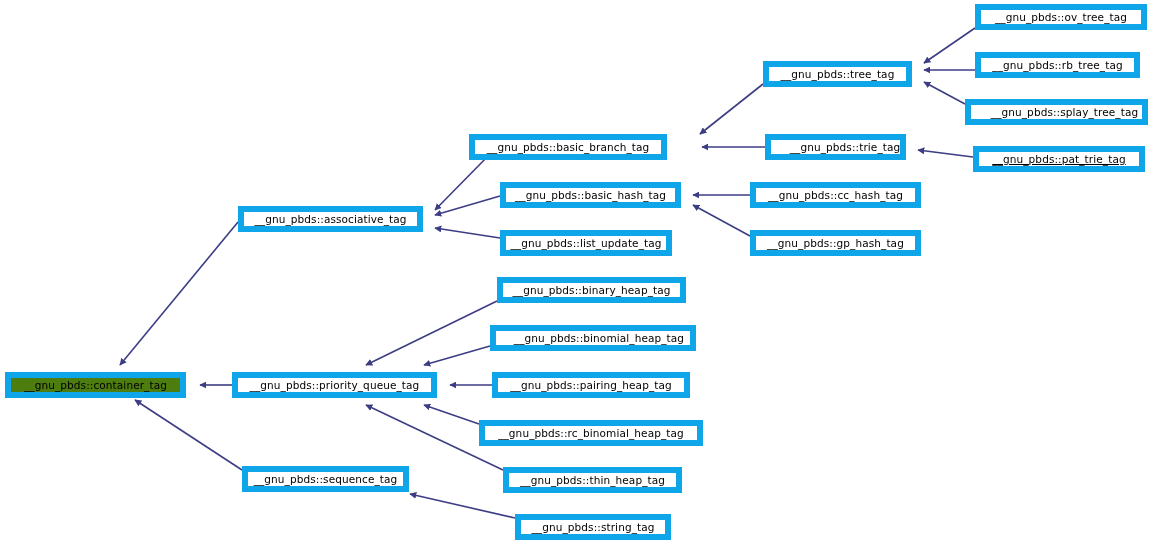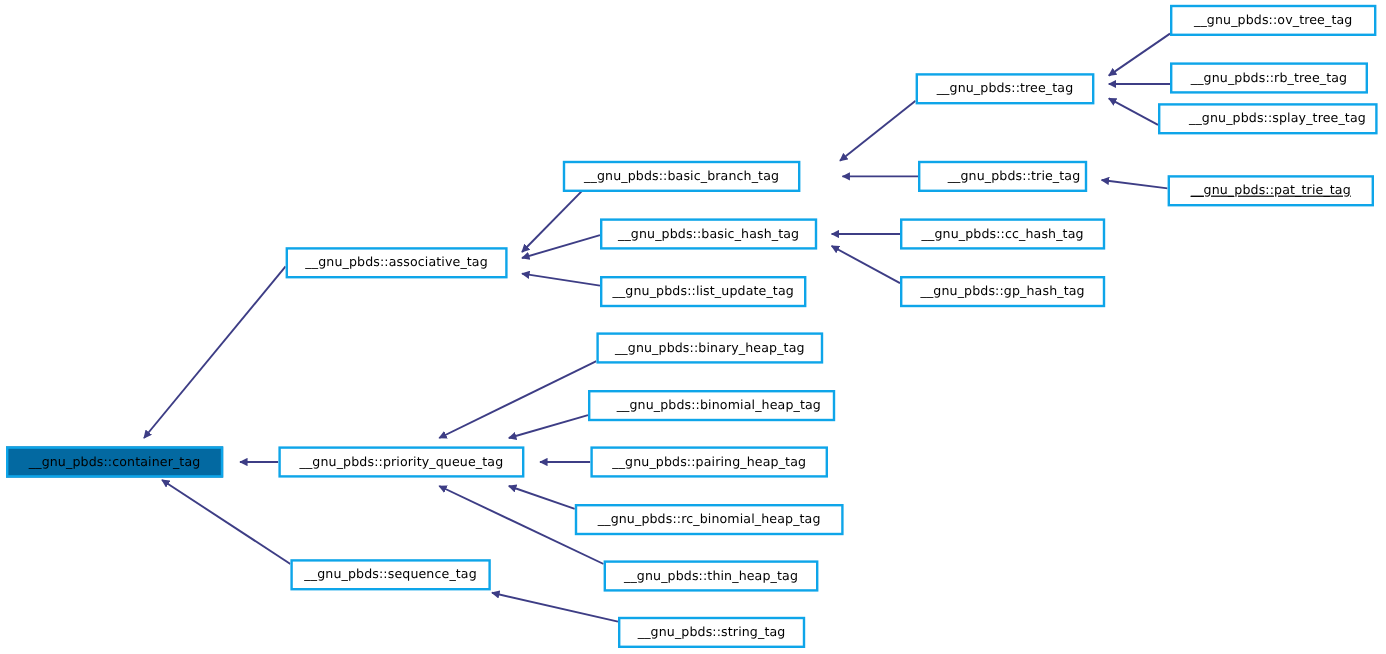--- a/index.html
+++ b/index.html
@@ -19,34 +19,34 @@
     position: absolute;
     left: 0;
     top: 0;
     width: 1155px;
     height: 545px;
     pointer-events: none;
   }
   .node {
     position: absolute;
     box-sizing: border-box;
-    border: 2px solid #0ea5e9;
+    border: 6px solid #0ea5e9;
     background: #ffffff;
     color: #000000;
     font-size: 10.5px;
     line-height: 1;
     display: flex;
     align-items: center;
     justify-content: center;
     white-space: nowrap;
     letter-spacing: 0.1px;
     z-index: 2;
   }
   .node.current {
-    background: #0369a1;
+    background: #4d7c0f;
   }
 </style>
 </head>
 <body>
 
 <div id="diagram">
 
   <svg id="edges" viewBox="0 0 1155 545" width="1155" height="545" xmlns="http://www.w3.org/2000/svg">
       <defs>
         <marker id="arrow" viewBox="0 0 10 10" refX="9" refY="5" markerWidth="7" markerHeight="7" orient="auto-start-reverse" markerUnits="userSpaceOnUse">
@@ -82,21 +82,21 @@
       <div class="node" style="left: 242px; top: 466px; width: 167px; height: 26px;">__gnu_pbds::sequence_tag</div>
       <div class="node" style="left: 469px; top: 134px; width: 198px; height: 26px;">__gnu_pbds::basic_branch_tag</div>
       <div class="node" style="left: 500px; top: 182px; width: 181px; height: 26px;">__gnu_pbds::basic_hash_tag</div>
       <div class="node" style="left: 500px; top: 230px; width: 172px; height: 26px;">__gnu_pbds::list_update_tag</div>
       <div class="node" style="left: 763px; top: 61px; width: 149px; height: 26px;">__gnu_pbds::tree_tag</div>
       <div class="node" style="left: 765px; top: 134px; width: 141px; height: 26px; padding-left: 19px;">__gnu_pbds::trie_tag</div>
       <div class="node" style="left: 750px; top: 182px; width: 171px; height: 26px;">__gnu_pbds::cc_hash_tag</div>
       <div class="node" style="left: 750px; top: 230px; width: 171px; height: 26px;">__gnu_pbds::gp_hash_tag</div>
       <div class="node" style="left: 975px; top: 4px; width: 172px; height: 26px;">__gnu_pbds::ov_tree_tag</div>
       <div class="node" style="left: 975px; top: 52px; width: 165px; height: 26px;">__gnu_pbds::rb_tree_tag</div>
-      <div class="node" style="left: 965px; top: 86px; width: 183px; height: 26px; padding-left: 16px;">__gnu_pbds::splay_tree_tag</div>
+      <div class="node" style="left: 965px; top: 99px; width: 183px; height: 26px; padding-left: 16px;">__gnu_pbds::splay_tree_tag</div>
       <div class="node" style="left: 973px; top: 146px; width: 172px; height: 26px; text-decoration: underline;">__gnu_pbds::pat_trie_tag</div>
       <div class="node" style="left: 497px; top: 277px; width: 189px; height: 26px;">__gnu_pbds::binary_heap_tag</div>
       <div class="node" style="left: 490px; top: 325px; width: 206px; height: 26px; padding-left: 12px;">__gnu_pbds::binomial_heap_tag</div>
       <div class="node" style="left: 492px; top: 372px; width: 198px; height: 26px;">__gnu_pbds::pairing_heap_tag</div>
       <div class="node" style="left: 479px; top: 420px; width: 224px; height: 26px;">__gnu_pbds::rc_binomial_heap_tag</div>
       <div class="node" style="left: 503px; top: 467px; width: 179px; height: 26px;">__gnu_pbds::thin_heap_tag</div>
       <div class="node" style="left: 515px; top: 514px; width: 156px; height: 26px;">__gnu_pbds::string_tag</div>
     </div>
 
 </div>

